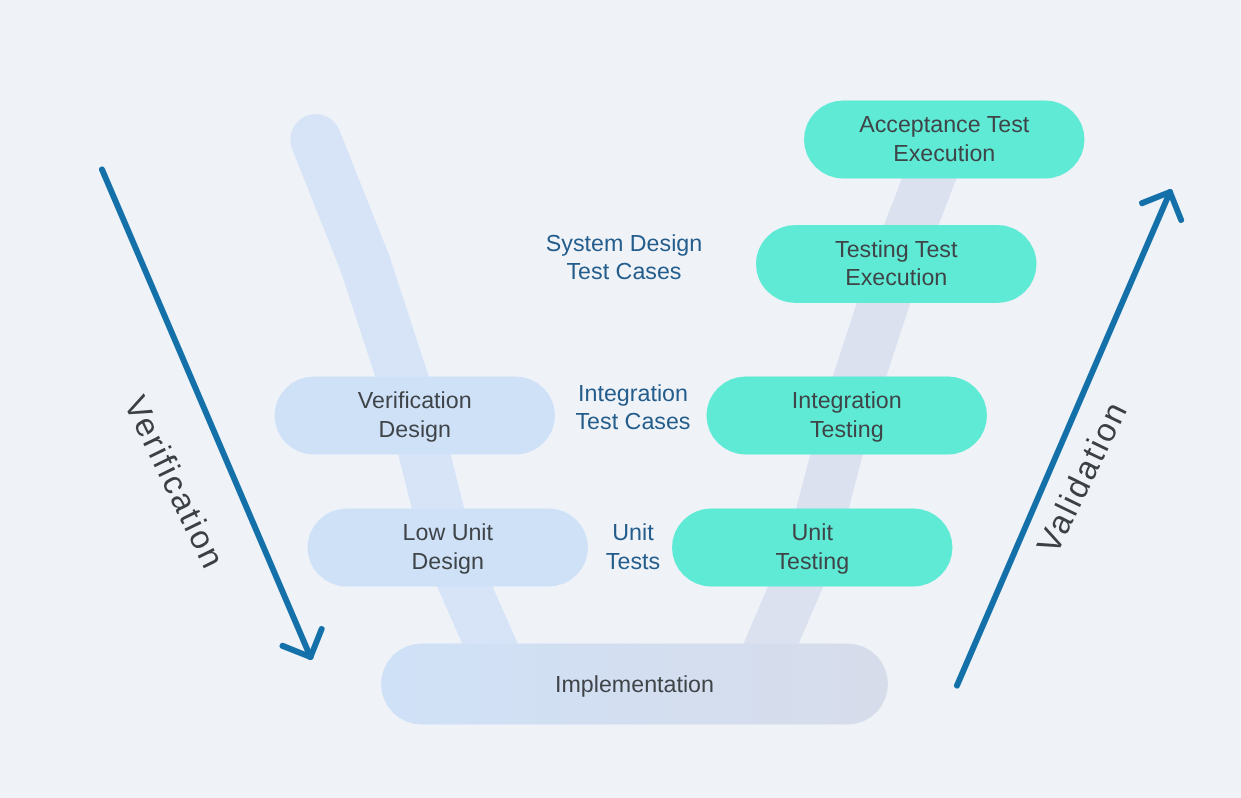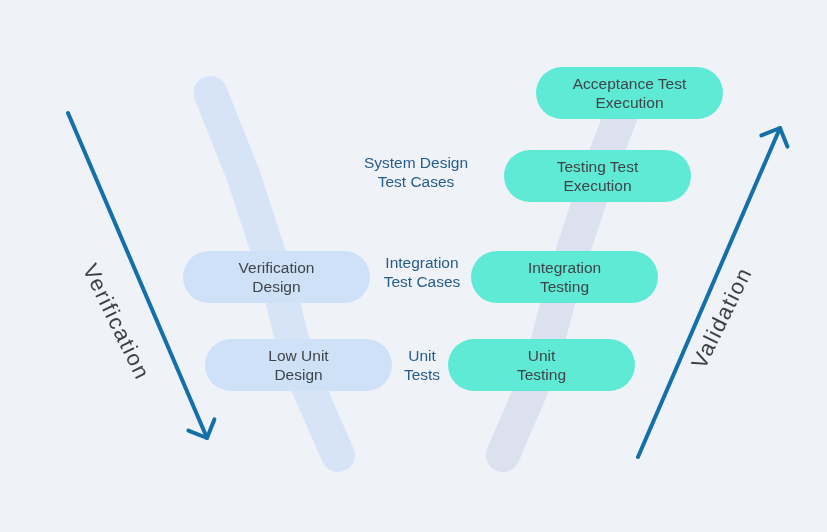--- a/index.html
+++ b/index.html
@@ -123,20 +123,21 @@
 
   <div class="pill right p-r1">Acceptance Test
 Execution</div>
   <div class="pill right p-r2">Testing Test
 Execution</div>
   <div class="pill right p-r3">Integration
 Testing</div>
   <div class="pill right p-r4">Unit
 Testing</div>
 
+  <div class="pill p-impl">Implementation</div>
 
   <div class="mid-label ml-2">System Design
 Test Cases</div>
   <div class="mid-label ml-3">Integration
 Test Cases</div>
   <div class="mid-label ml-4">Unit
 Tests</div>
 
   <div class="axis-label axis-verification">Verification</div>
   <div class="axis-label axis-validation">Validation</div>

